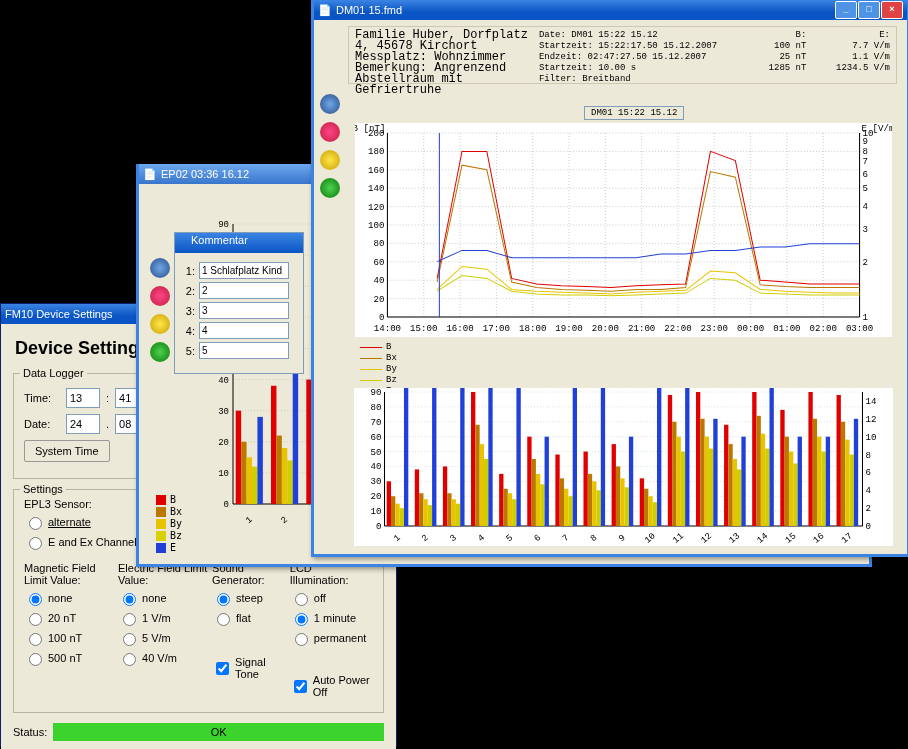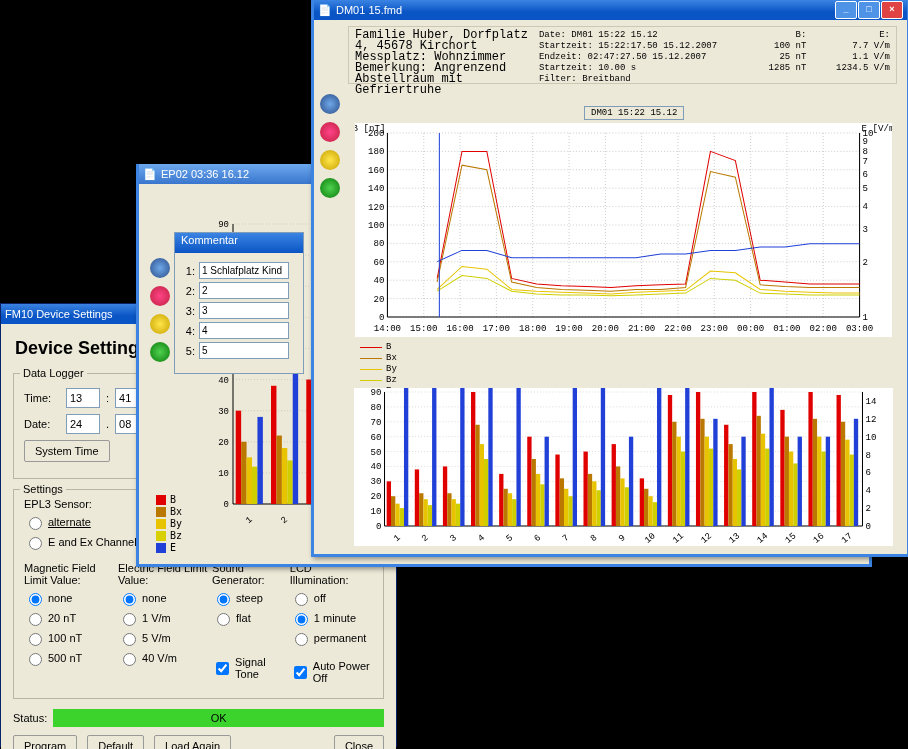--- a/index.html
+++ b/index.html
@@ -78,21 +78,21 @@
 
 .ep02 { left: 136px; top: 164px; width: 730px; height: 400px; z-index: 2; border: 3px solid #3b84e3; border-top: none; }
 .ep02 .titlebar { background: linear-gradient(to bottom, #6da9ef, #3975cc); }
 .ep02 .body { background: #ece9d8; padding: 10px 16px 10px 8px; height: 355px; display: flex; }
 .toolcol { width: 26px; display: flex; flex-direction: column; gap: 8px; align-items: center; margin-right: 6px; padding-top: 64px; }
 .toolcol .tb { width: 20px; height: 20px; border-radius: 50%; }
 .komm-panel {
   position: absolute; left: 174px; top: 232px; width: 128px; height: 140px; z-index: 3;
   background: #ece9d8; border: 1px solid #7f9db9;
 }
-.komm-panel .hdr { height: 18px; background: linear-gradient(#3b84e3,#0a55c5); color: #fff; font-size: 11px; padding: 1px 6px; }
+.komm-panel .hdr { height: 18px; background: linear-gradient(#3b84e3,#0a55c5); color: #fff; font-size: 11px; padding: 1px 16px; }
 .komm-panel .rows { padding: 6px 6px; }
 .komm-panel .krow { display: flex; align-items: center; gap: 4px; margin: 3px 0; }
 .komm-panel .krow span { width: 14px; text-align: right; font-size: 11px; }
 .komm-panel input { width: 84px; height: 15px; border: 1px solid #7f9db9; font-size: 10px; padding: 0 2px; }
 .ep02-legend { position: absolute; left: 156px; top: 494px; z-index: 2; font-size: 10px; font-family: monospace; }
 .ep02-legend .ln { display: flex; align-items: center; gap: 4px; line-height: 12px; }
 .ep02-legend .sw { width: 10px; height: 10px; }
 .ep02-xline { position: absolute; left: 340px; top: 536px; font-size: 10px; font-family: "Courier New", monospace; color: #009; z-index:2; }
 
 
@@ -226,21 +226,21 @@
               <span>off</span>
             </div>
           <div class="radio-line">
               <input type="radio" name="lcd" checked="" style="">
               <span>1 minute</span>
             </div>
           <div class="radio-line">
               <input type="radio" name="lcd" style="">
               <span>permanent</span>
             </div>
-          <div class="check-line" style="margin-top:14px">
+          <div class="check-line" style="margin-top:28px">
               <input type="checkbox" checked="" style="">
               <span>Auto Power Off</span>
             </div>
         </div>
       </div>
     </div>
 
     <div class="status-row">
       <span>Status:</span>
       <div class="status-bar">OK</div>

